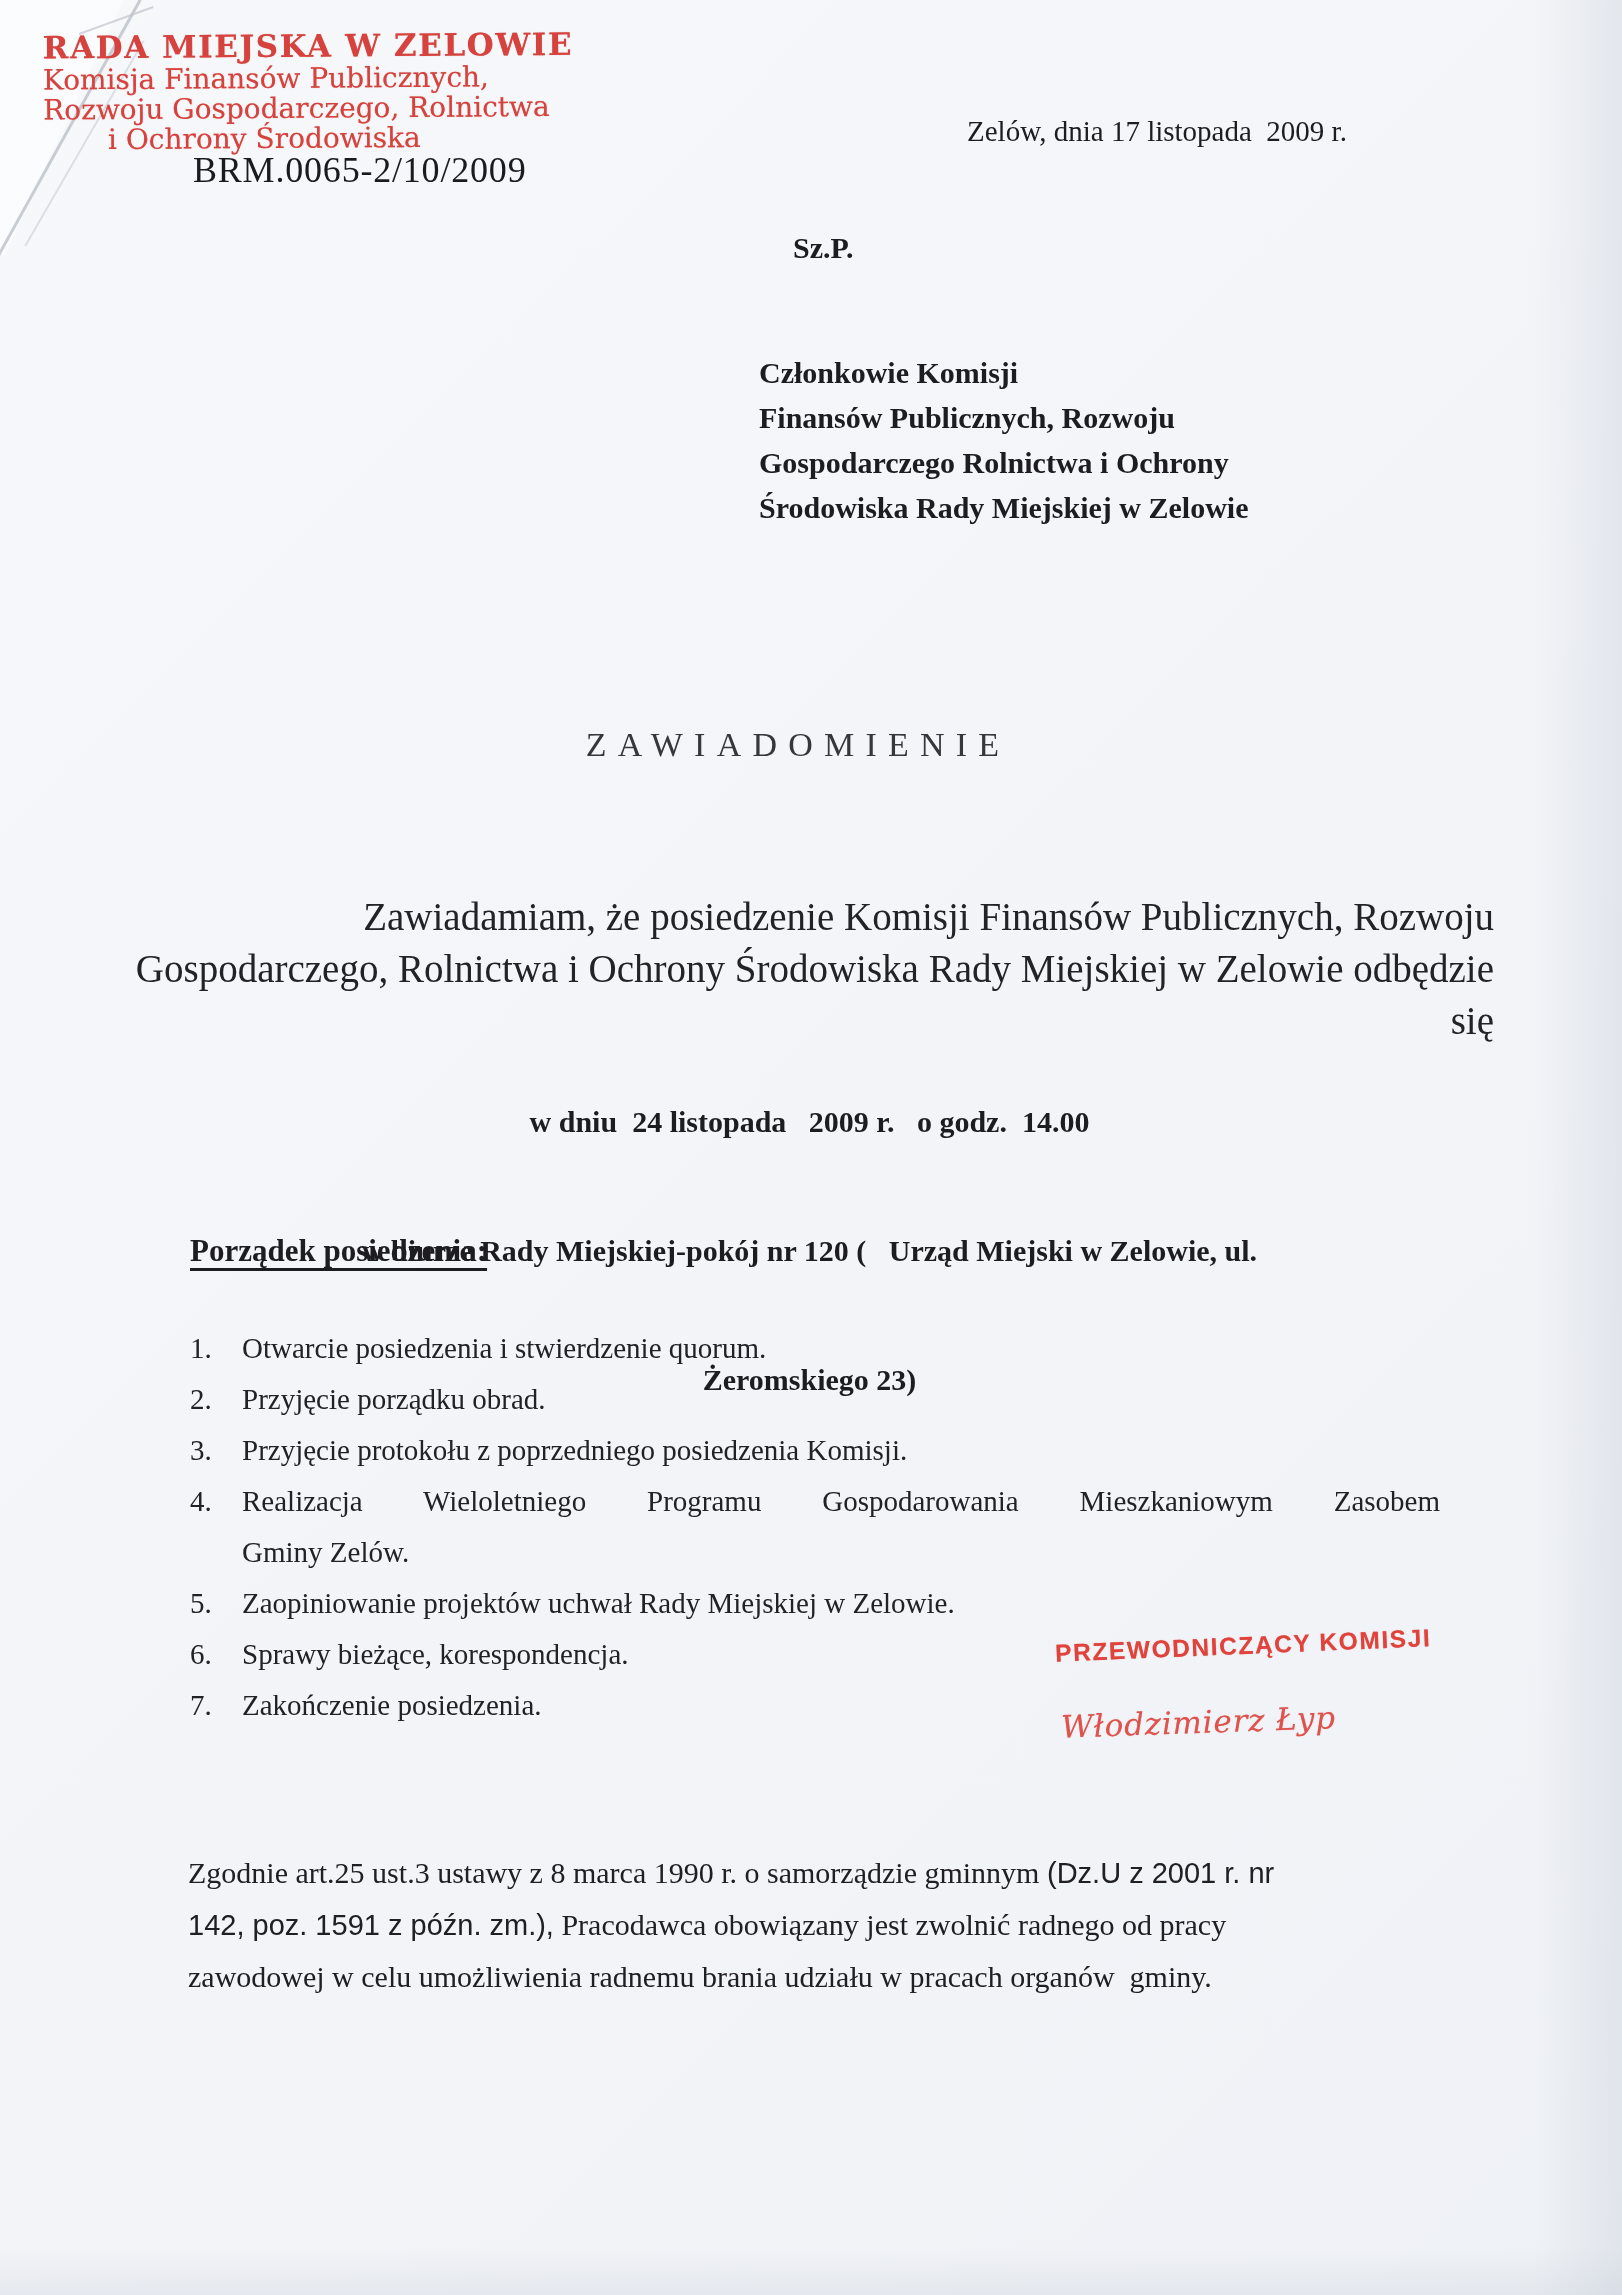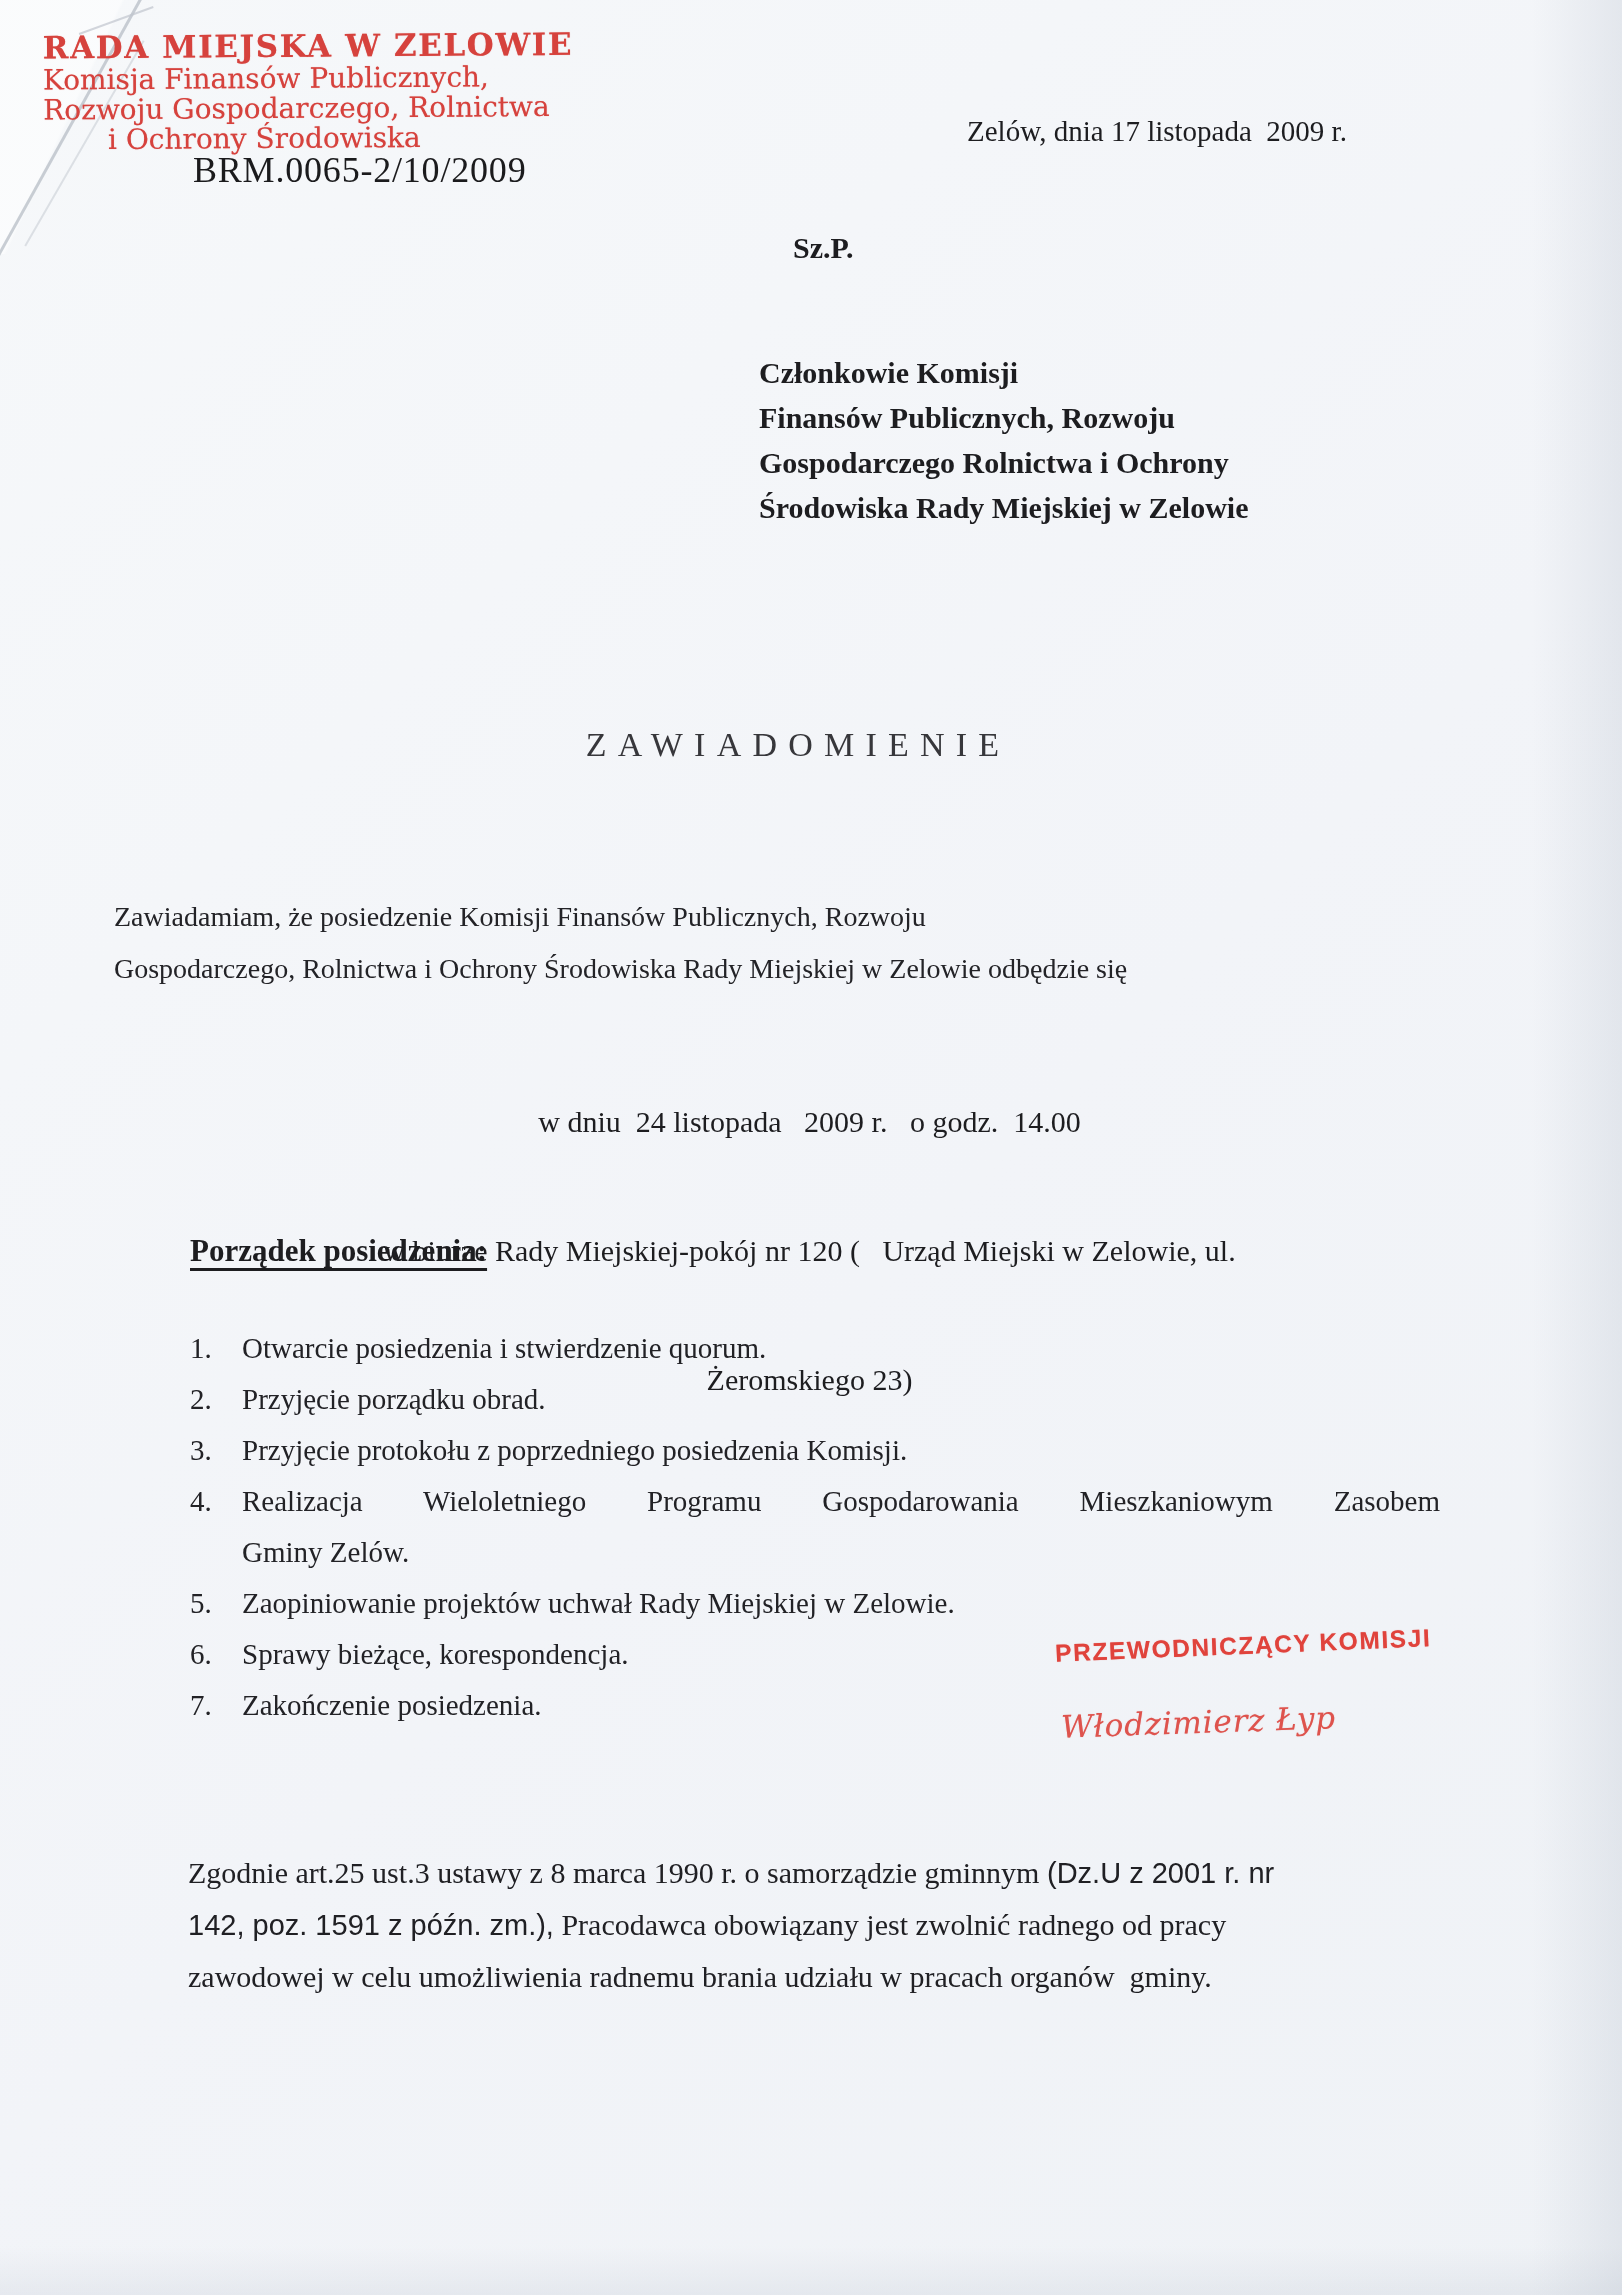--- a/index.html
+++ b/index.html
@@ -82,27 +82,27 @@
   }
 
   .doc-title {
     position: absolute; left: 0; top: 726px; width: 1596px;
     text-align: center;
     font-size: 34px; color: #37373b;
     letter-spacing: 0.33em;
   }
 
   .intro {
-    position: absolute; left: 114px; top: 891px; width: 1390px;
-    text-align: left; font-size: 28px; line-height: 52px; color: #232327;
+    position: absolute; left: 104px; top: 891px; width: 1390px;
+    text-align: right; font-size: 39px; line-height: 52px; color: #232327;
   }
 
   .meeting {
     position: absolute; left: 184px; top: 1014px; width: 1251px;
-    text-align: center; font-weight: normal; font-size: 30px; line-height: 43px;
+    text-align: center; font-weight: bold; font-size: 30px; line-height: 43px;
     white-space: pre-wrap;
   }
 
   .agenda-heading {
     position: absolute; left: 190px; top: 1233px;
     font-size: 31px; font-weight: bold;
     text-decoration: underline; text-underline-offset: 6.5px; text-decoration-thickness: 2.5px;
   }
 
   .agenda {

